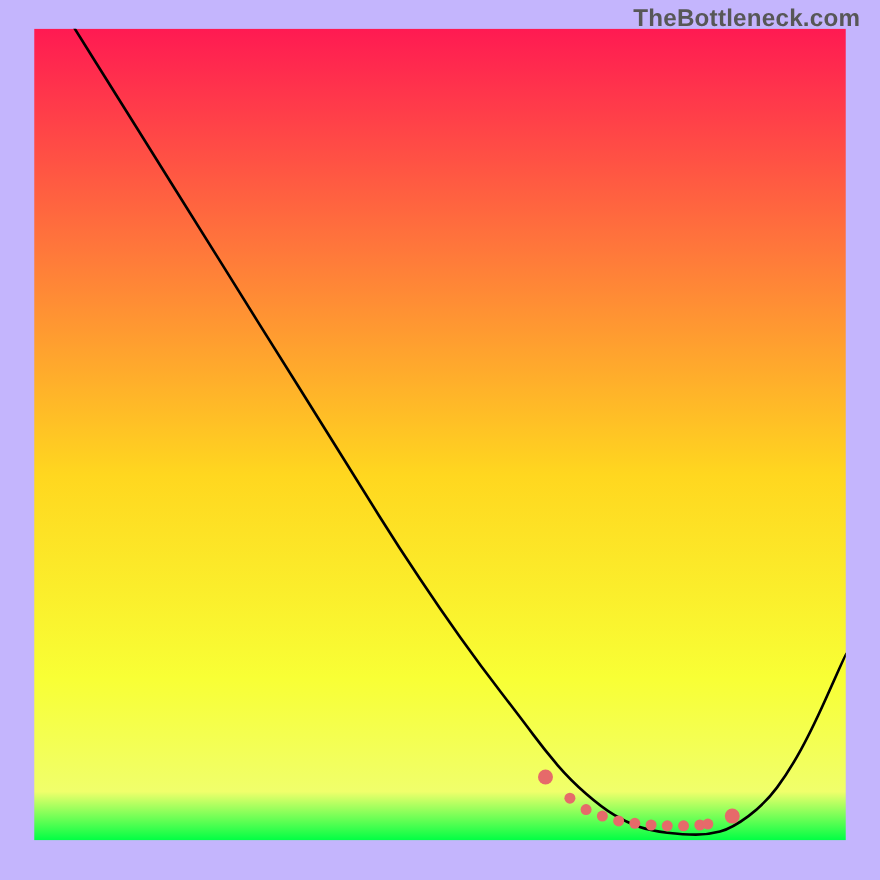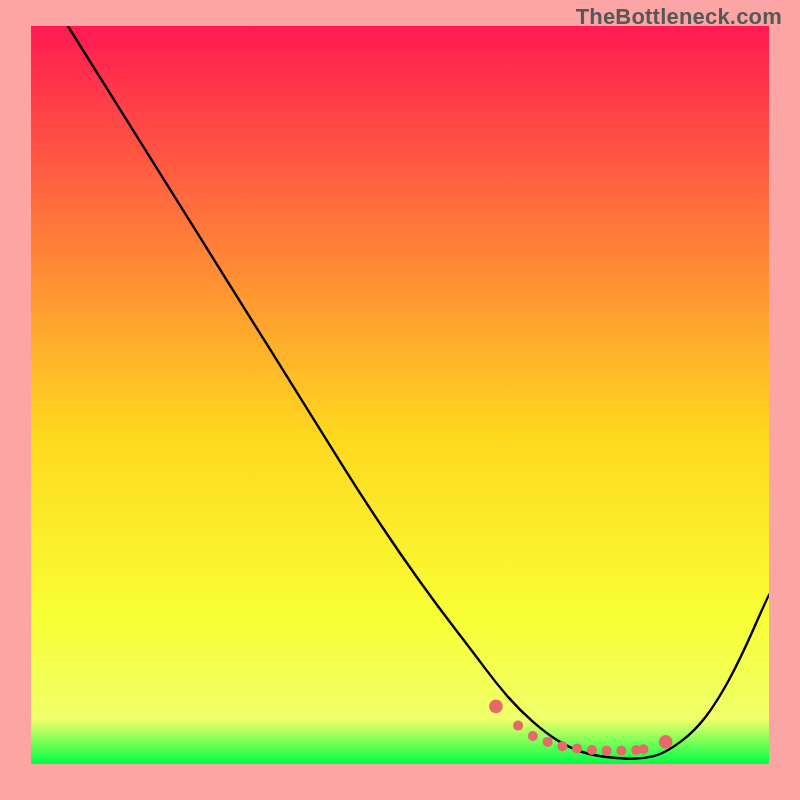--- a/index.html
+++ b/index.html
@@ -9,21 +9,21 @@
     height: 800px;
     background: #000000;
     overflow: hidden;
   }
   .frame {
     position: absolute;
     left: 0;
     top: 0;
     width: 800px;
     height: 800px;
-    background: #fca5a5;
+    background: #c4b5fd;
   }
   .plot-area {
     position: absolute;
     left: 31px;
     top: 26px;
     width: 738px;
     height: 738px;
     overflow: hidden;
   }
   .gradient-bg {

